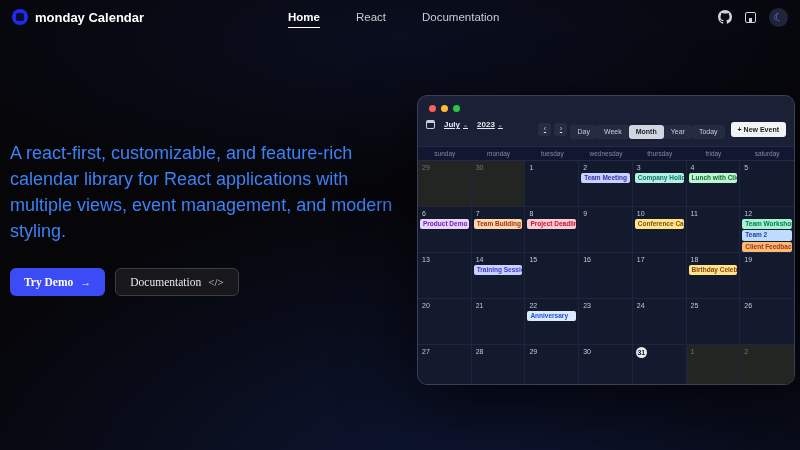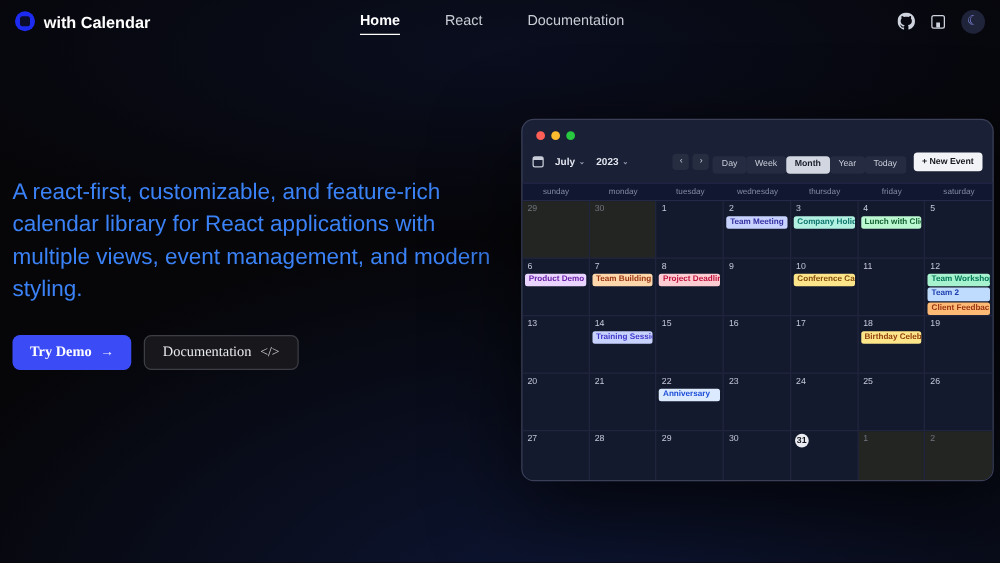--- a/index.html
+++ b/index.html
@@ -41,21 +41,21 @@
   .btn .glyph { font-size:11px; opacity:.9; }
 
   
   .window { position:absolute; left:417px; top:95px; width:378px; height:290px;
     background:#1a2036; border:1px solid #3b4058; border-radius:10px;
     box-shadow:0 24px 70px rgba(0,0,0,0.65); overflow:hidden; }
   .traffic { display:flex; gap:5px; padding:9px 11px 2px; }
   .dot { width:7px; height:7px; border-radius:50%; display:inline-block; }
   .dot.red{background:#ff5f57}.dot.yellow{background:#febc2e}.dot.green{background:#28c840}
 
-  .cal-toolbar { display:flex; align-items:center; justify-content:space-between; padding:6px 8px 7px; }
+  .cal-toolbar { display:flex; align-items:flex-start; justify-content:space-between; padding:6px 8px 7px;text-decoration:underline; }
   .tb-left { display:flex; align-items:center; gap:9px; }
   .cal-ic { width:9px; height:9px; border:1.2px solid #c9cdd9; border-radius:2px; border-top-width:3px; display:inline-block; }
   .sel { display:flex; align-items:center; gap:3px; background:none; border:none; color:#e4e7f0; font-size:8px; font-weight:bold; cursor:pointer; font-family:"Liberation Sans",sans-serif; }
   .sel .chev { font-size:6px; color:#9aa0b5; }
   .tb-right { display:flex; align-items:center; gap:3px; }
   .nav-sq { width:13px; height:13px; border-radius:3px; background:rgba(255,255,255,0.06); border:none; color:#c9cdd9; font-size:7px; line-height:12px; cursor:pointer; }
   .view-btn { height:14px; border-radius:3px; background:rgba(255,255,255,0.05); border:none; color:#c9cdd9; font-size:7px; padding:0 7px; cursor:pointer; font-family:"Liberation Sans",sans-serif; }
   .view-btn.active { background:#d2d6e0; color:#1a1d2c; font-weight:bold; }
   .new-event-btn { height:15px; border-radius:3px; background:#f2f3f6; color:#15171f; border:none; font-size:7px; font-weight:bold; padding:0 7px; margin-left:3px; cursor:pointer; font-family:"Liberation Sans",sans-serif; }
 
@@ -70,21 +70,21 @@
   .dnum.today { width:11px; height:11px; margin:2px 0 0 3px; padding:0; background:#e9ebf1; color:#14161f; border-radius:50%; text-align:center; line-height:11px; font-weight:bold; }
   .pill { margin:1px 2px 0; border-radius:2px; font-size:6.5px; font-weight:bold; line-height:1; padding:2px 3px; white-space:nowrap; overflow:hidden; }
   .more { font-size:6px; color:#8a90a6; padding:2px 0 0 4px; }
 </style>
 </head>
 <body>
 
 <nav class="navbar">
   <div class="brand">
     <span class="logo"></span>
-    <span class="brand-name">with Calendar</span>
+    <span class="brand-name">monday Calendar</span>
   </div>
   <div class="nav-links" id="nav-links">
       <span class="nav-link active">Home</span>
       <span class="nav-link">React</span>
       <span class="nav-link">Documentation</span>
     </div>
   <div class="nav-actions">
     <button class="icon-btn">
       <svg class="gh-svg" viewBox="0 0 16 16">
           <path d="M8 0C3.58 0 0 3.58 0 8c0 3.54 2.29 6.53 5.47 7.59.4.07.55-.17.55-.38 0-.19-.01-.82-.01-1.49-2.01.37-2.53-.49-2.69-.94-.09-.23-.48-.94-.82-1.13-.28-.15-.68-.52-.01-.53.63-.01 1.08.58 1.23.82.72 1.21 1.87.87 2.33.66.07-.52.28-.87.51-1.07-1.78-.2-3.64-.89-3.64-3.95 0-.87.31-1.59.82-2.15-.08-.2-.36-1.02.08-2.12 0 0 .67-.21 2.2.82.64-.18 1.32-.27 2-.27.68 0 1.36.09 2 .27 1.53-1.04 2.2-.82 2.2-.82.44 1.1.16 1.92.08 2.12.51.56.82 1.27.82 2.15 0 3.07-1.87 3.75-3.65 3.95.29.25.54.73.54 1.48 0 1.07-.01 1.93-.01 2.2 0 .21.15.46.55.38A8.01 8.01 0 0 0 16 8c0-4.42-3.58-8-8-8z"></path>

